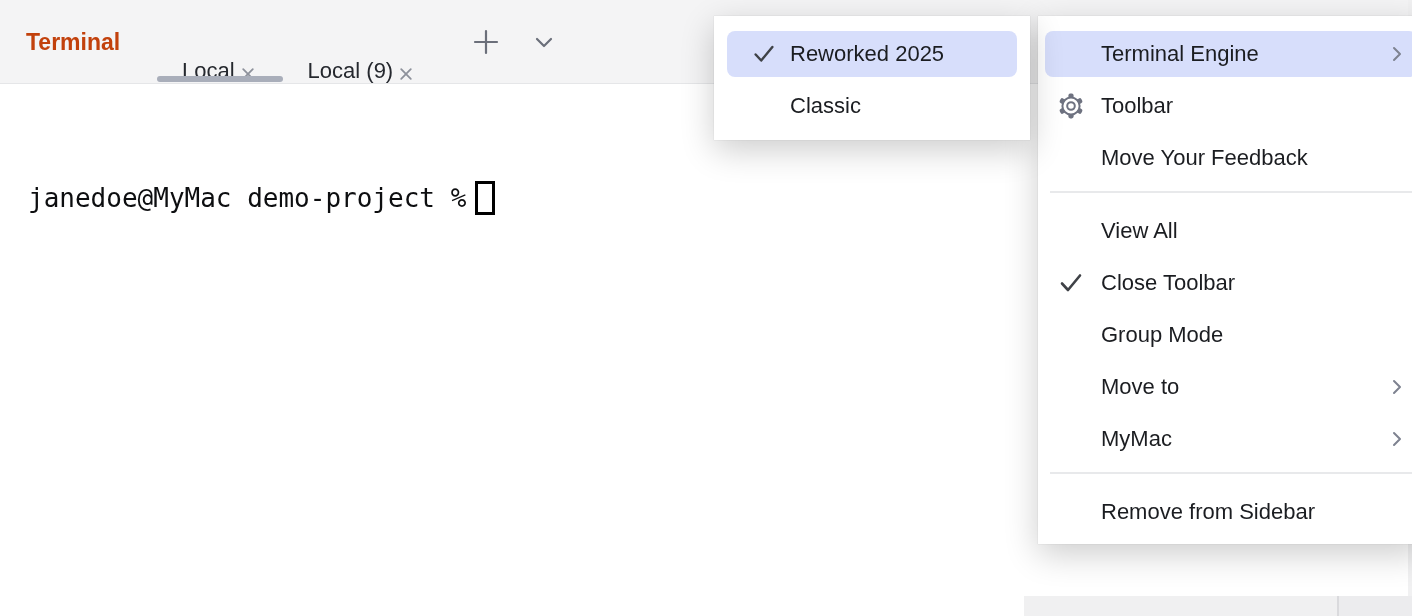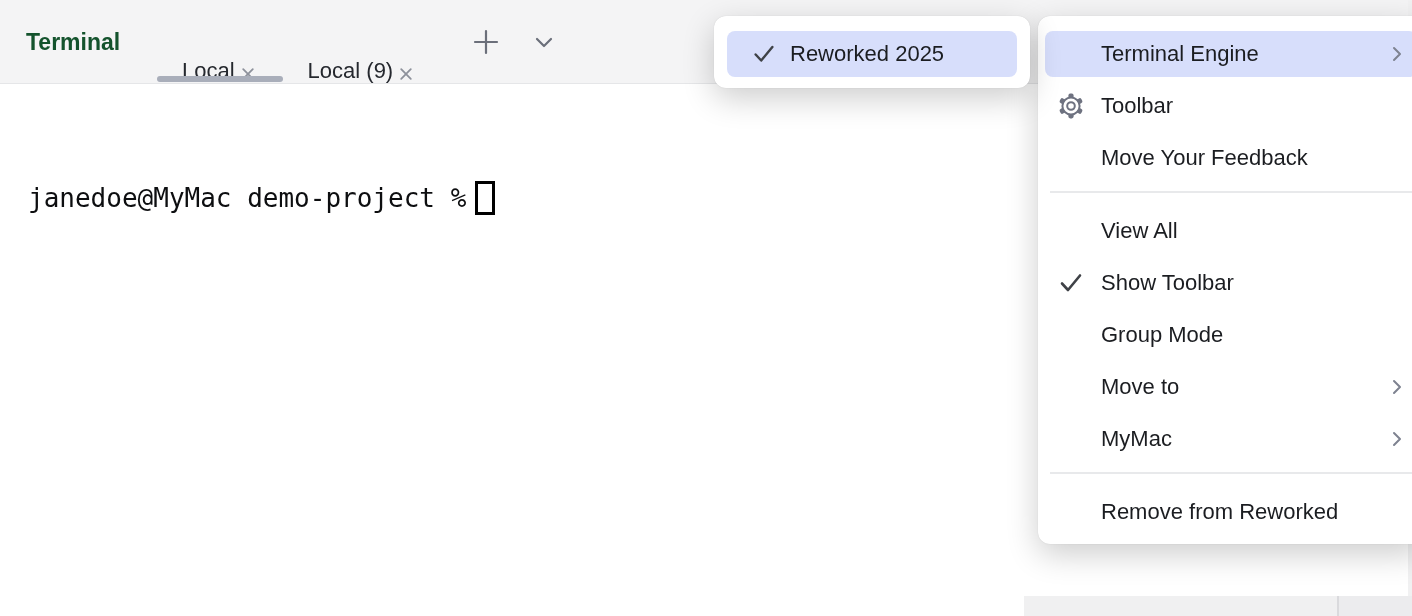--- a/index.html
+++ b/index.html
@@ -16,21 +16,21 @@
     position: absolute; left: 0; top: 0;
     width: 1412px; height: 84px;
     background: #f4f4f5;
     border-bottom: 1px solid #e5e6e8;
     display: flex; align-items: center;
     z-index: 1;
   }
   .toolbar-title {
     position: absolute; left: 26px; top: 0; height: 84px;
     display: flex; align-items: center;
-    font-size: 23px; font-weight: 700; color: #14532d;
+    font-size: 23px; font-weight: 700; color: #c2410c;
   }
   .tabs {
     position: absolute; left: 157px; top: 0; height: 84px;
     display: flex; align-items: stretch;
   }
   .tab {
     position: relative;
     display: flex; align-items: flex-end;
     padding: 0 25px; gap: 3px;
     cursor: default;
@@ -89,21 +89,21 @@
   }
   .bottom-panel-right {
     position: absolute; left: 315px; top: 0; right: 0; height: 20px;
     background: #ececee;
   }
 
   
   .menu {
     position: absolute;
     background: #ffffff;
-    border-radius: 12px;
+    border-radius: 0;
     box-shadow: 0 10px 32px rgba(0,0,0,0.20), 0 0 1px rgba(0,0,0,0.16);
   }
   .main-menu {
     left: 1038px; top: 16px;
     width: 386px;
     padding: 12px 0 6px 0;
     z-index: 10;
   }
   .menu-row {
     position: relative;
@@ -261,21 +261,21 @@
     <span class="menu-label">View All</span>
   </div>
 
   <div class="menu-row">
 
     <span class="menu-icon-slot">
       <svg width="28" height="28" viewBox="0 0 28 28">
           <path d="M5 14.5 L11 21 L23 6.5" stroke="#3f4247" stroke-width="2.6" stroke-linecap="round" stroke-linejoin="round" fill="none"></path>
         </svg>
     </span>
-    <span class="menu-label">Show Toolbar</span>
+    <span class="menu-label">Close Toolbar</span>
   </div>
 
   <div class="menu-row">
 
     <span class="menu-icon-slot"></span>
     <span class="menu-label">Group Mode</span>
   </div>
 
 
   <div class="menu-row">
@@ -298,31 +298,36 @@
           <path d="M3 4 L9 10 L3 16" stroke="#7e8290" stroke-width="2" stroke-linecap="round" stroke-linejoin="round" fill="none"></path>
         </svg>
     </span>
   </div>
 
   <div class="menu-separator"></div>
 
   <div class="menu-row">
 
     <span class="menu-icon-slot"></span>
-    <span class="menu-label">Remove from Reworked</span>
+    <span class="menu-label">Remove from Sidebar</span>
   </div>
 
 </div>
 
 <div class="menu sub-menu">
 
   <div class="menu-row highlighted">
     <span class="hl"></span>
     <span class="menu-icon-slot">
       <svg width="26" height="26" viewBox="0 0 28 28">
           <path d="M5 14.5 L11 21 L23 6.5" stroke="#3f4247" stroke-width="2.6" stroke-linecap="round" stroke-linejoin="round" fill="none"></path>
         </svg>
     </span>
     <span class="menu-label">Reworked 2025</span>
   </div>
 
+  <div class="menu-row">
+
+    <span class="menu-icon-slot"></span>
+    <span class="menu-label">Classic</span>
+  </div>
 
 </div>
 
 </body></html>

